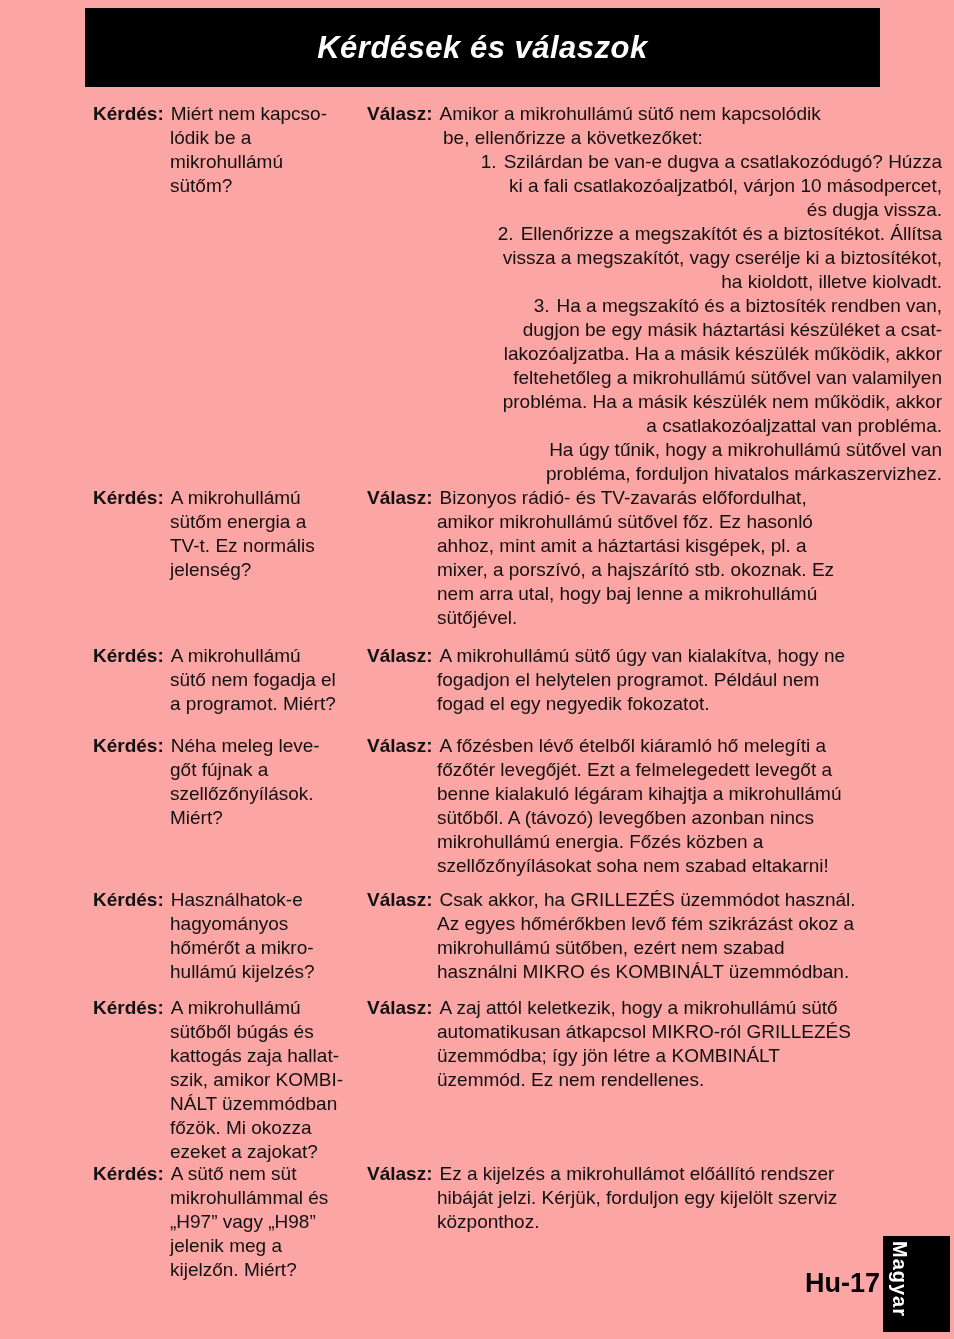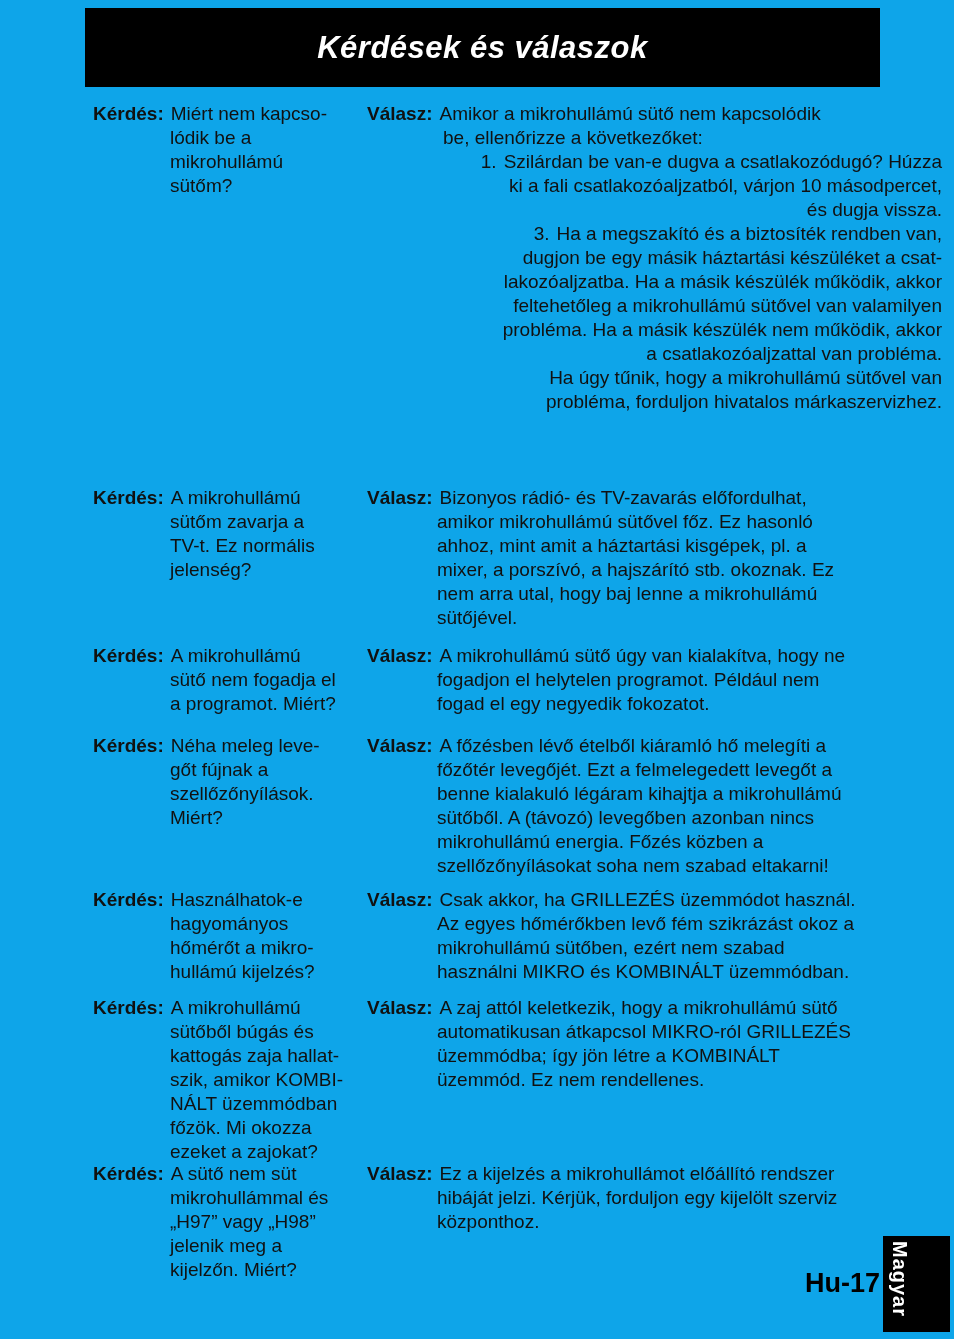--- a/index.html
+++ b/index.html
@@ -1,20 +1,20 @@
 <!DOCTYPE html>
 <html><head>
 <meta charset="utf-8">
 <style>
   html, body { margin: 0; padding: 0; background: #fff; }
   .page {
     position: relative;
     width: 954px;
     height: 1339px;
-    background: #0ea5e9;
+    background: #fca5a5;
     font-family: "Liberation Sans", "DejaVu Sans", sans-serif;
     color: #111;
     overflow: hidden;
   }
   .title-bar {
     position: absolute;
     left: 85px; top: 8px;
     width: 795px; height: 79px;
     background: #000;
     display: flex; align-items: center; justify-content: center;
@@ -104,34 +104,37 @@
     <div class="q"><b>Kérdés:</b><span>Miért nem kapcso-
 lódik be a
 mikrohullámú
 sütőm?</span></div>
     <div class="a">
       <div class="intro"><b>Válasz:</b><span>Amikor a mikrohullámú sütő nem kapcsolódik
 be, ellenőrizze a következőket:</span></div>
       <div class="item"><span class="num">1.</span><span>Szilárdan be van-e dugva a csatlakozódugó? Húzza
 ki a fali csatlakozóaljzatból, várjon 10 másodpercet,
 és dugja vissza.</span></div>
+      <div class="item"><span class="num">2.</span><span>Ellenőrizze a megszakítót és a biztosítékot. Állítsa
+vissza a megszakítót, vagy cserélje ki a biztosítékot,
+ha kioldott, illetve kiolvadt.</span></div>
       <div class="item"><span class="num">3.</span><span>Ha a megszakító és a biztosíték rendben van,
 dugjon be egy másik háztartási készüléket a csat-
 lakozóaljzatba. Ha a másik készülék működik, akkor
 feltehetőleg a mikrohullámú sütővel van valamilyen
 probléma. Ha a másik készülék nem működik, akkor
 a csatlakozóaljzattal van probléma.
 Ha úgy tűnik, hogy a mikrohullámú sütővel van
 probléma, forduljon hivatalos márkaszervizhez.</span></div>
     </div>
   </section>
 
   <section class="qa" style="top:486px">
     <div class="q"><b>Kérdés:</b><span>A mikrohullámú
-sütőm zavarja a
+sütőm energia a
 TV-t. Ez normális
 jelenség?</span></div>
     <div class="a simple"><b>Válasz:</b><span>Bizonyos rádió- és TV-zavarás előfordulhat,
 amikor mikrohullámú sütővel főz. Ez hasonló
 ahhoz, mint amit a háztartási kisgépek, pl. a
 mixer, a porszívó, a hajszárító stb. okoznak. Ez
 nem arra utal, hogy baj lenne a mikrohullámú
 sütőjével.</span></div>
   </section>
 

